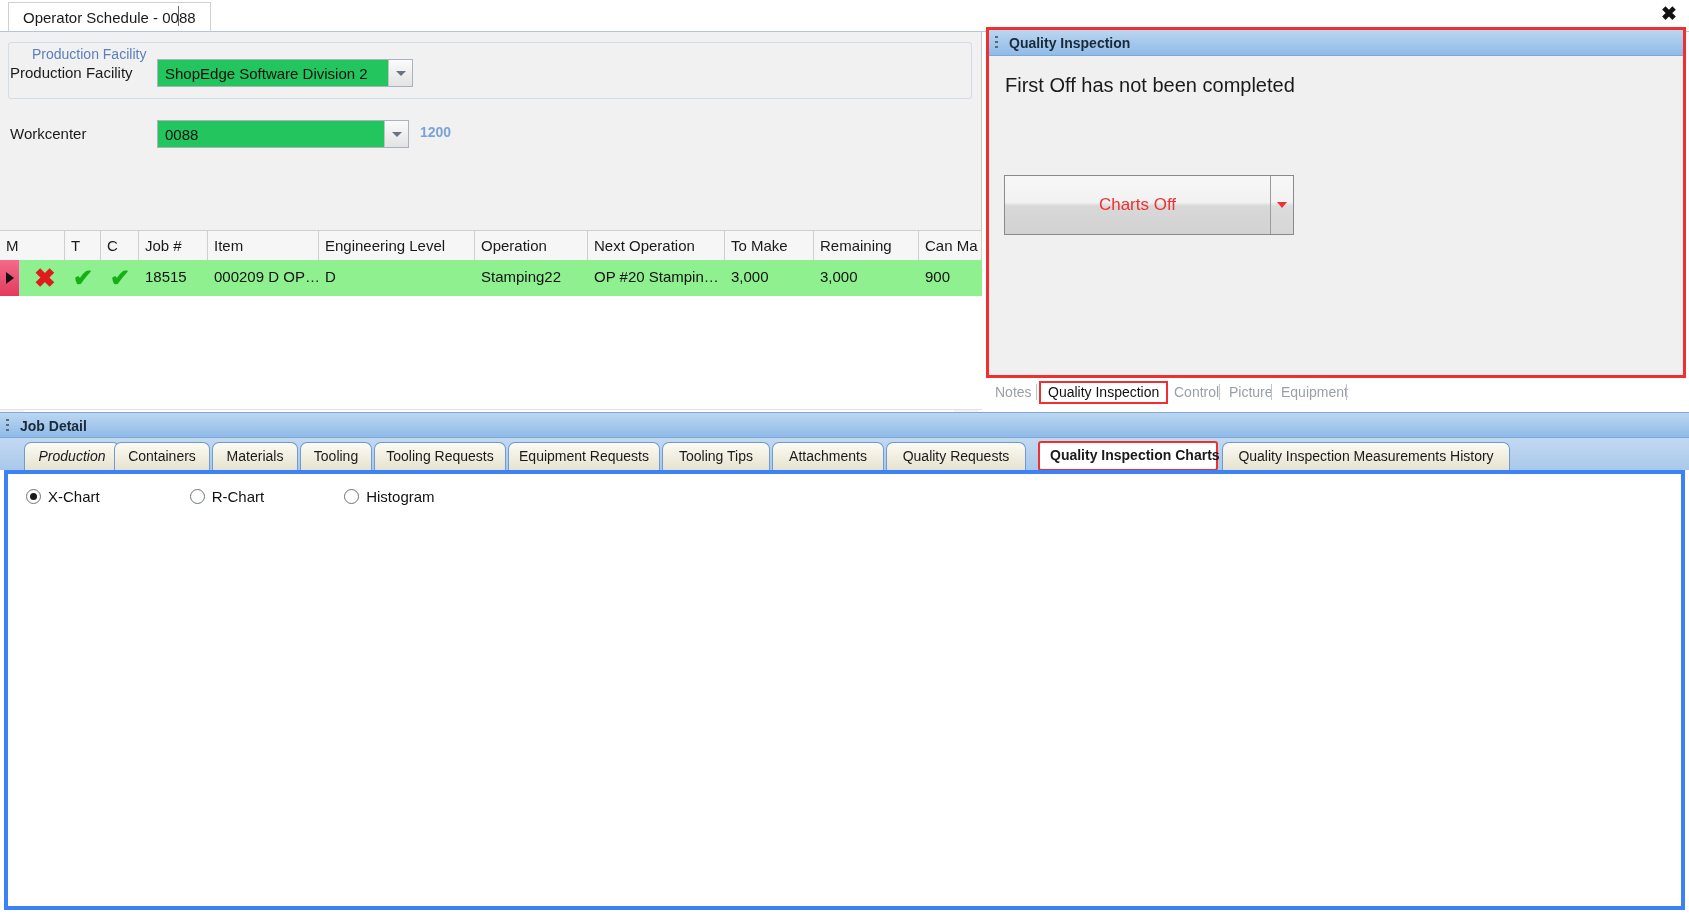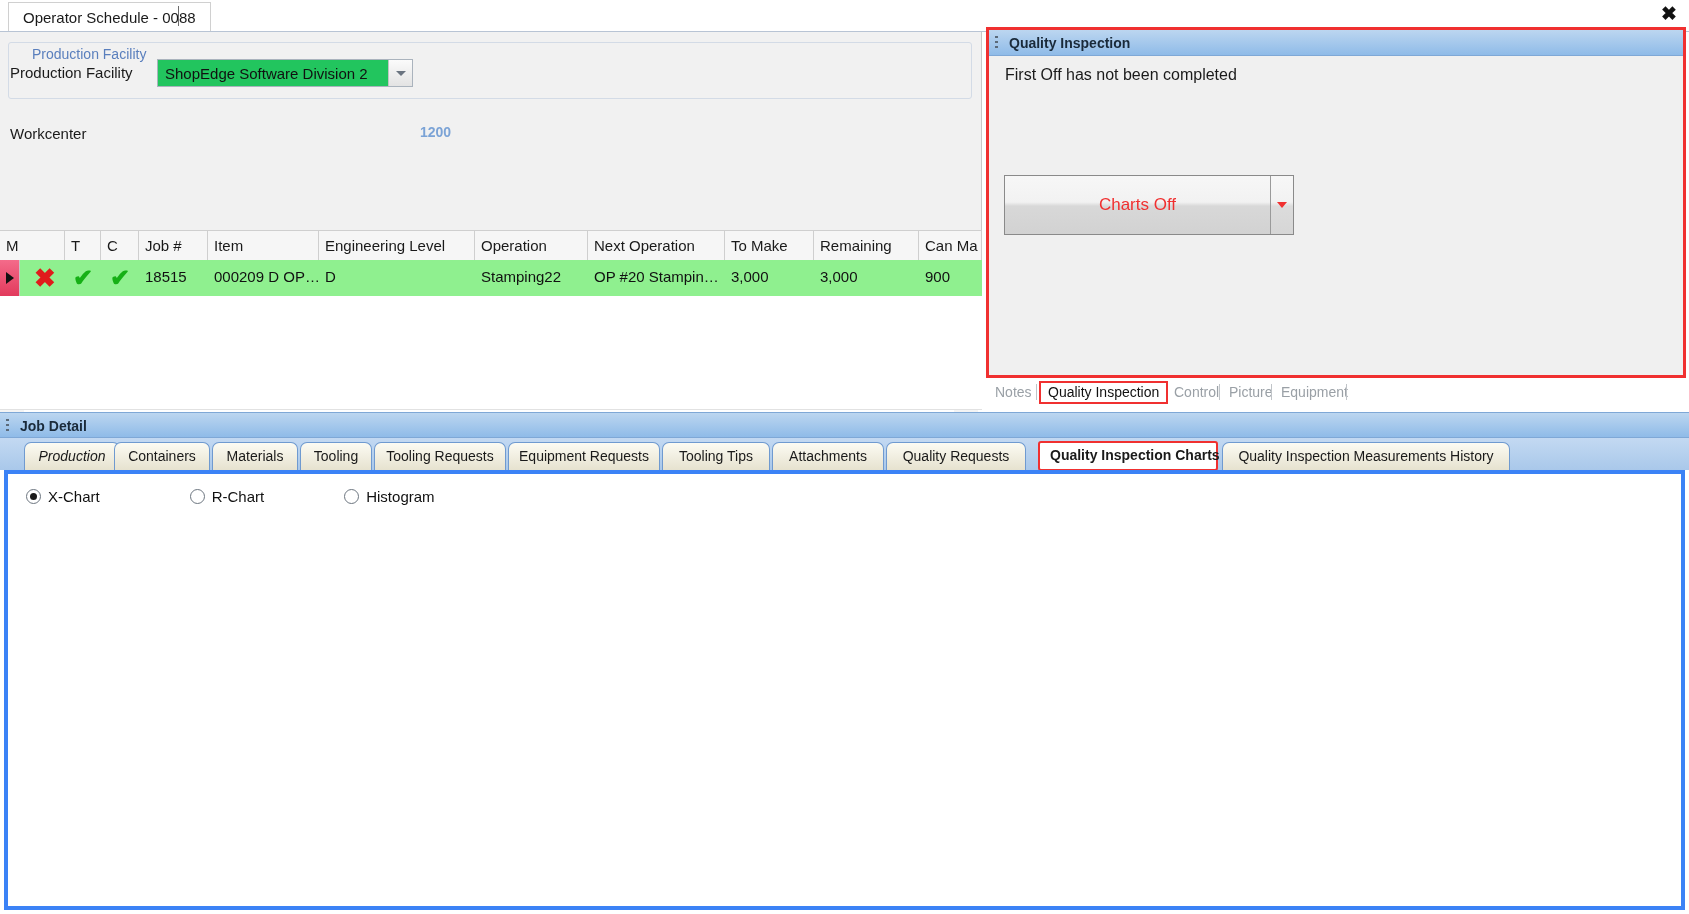--- a/index.html
+++ b/index.html
@@ -145,22 +145,22 @@
     background: linear-gradient(#bcd6f0,#8fbbe8);
     border-bottom: 1px solid #7fa8d6;
     font-size: 14px; font-weight: bold; color: #1a2a3a;
     line-height: 26px; padding-left: 20px;
   }
   .grip-dots {
     position: absolute; left: 6px; top: 6px; width: 3px; height: 15px;
     background-image: repeating-linear-gradient(to bottom, #5b6a7a 0 2px, transparent 2px 5px);
   }
   .qi-msg {
-    position: absolute; left: 16px; top: 36px;
-    font-size: 16px; color: #1a1a1a;
+    position: absolute; left: 16px; top: 44px;
+    font-size: 20px; color: #1a1a1a;
   }
   .firstoff-wrap {
     position: absolute; left: 15px; top: 145px; width: 290px; height: 60px;
     border: 1px solid #8a8a8a; background: #f4f4f4;
     display: flex;
   }
   .firstoff-btn {
     flex: 1; display: flex; align-items: center; justify-content: center;
     background: linear-gradient(#f7f7f7 0%, #f2f2f2 45%, #d8d8d8 52%, #d2d2d2 100%);
     border-right: 1px solid #9a9a9a;
@@ -282,20 +282,26 @@
 
     <div class="lbl" style="left:10px; top:32px;">Production Facility</div>
     <div class="combo" style="left:157px; top:27px; width:256px;">
       <span class="val">ShopEdge Software Division 2</span>
       <span class="arrowbox">
           <i></i>
         </span>
     </div>
 
     <div class="lbl" style="left:10px; top:93px;">Workcenter</div>
+    <div class="combo" style="left:157px; top:88px; width:252px;">
+      <span class="val">0088</span>
+      <span class="arrowbox">
+          <i></i>
+        </span>
+    </div>
     <div class="wc-code" style="left:420px; top:92px;">1200</div>
 
     <div class="grid">
       <div class="grid-head">
         <div class="gh" style="left:0;   width:65px;">M</div>
         <div class="gh" style="left:65px; width:36px;">T</div>
         <div class="gh" style="left:101px;width:38px;">C</div>
         <div class="gh" style="left:139px;width:69px;">Job #</div>
         <div class="gh" style="left:208px;width:111px;">Item</div>
         <div class="gh" style="left:319px;width:156px;">Engineering Level</div>

